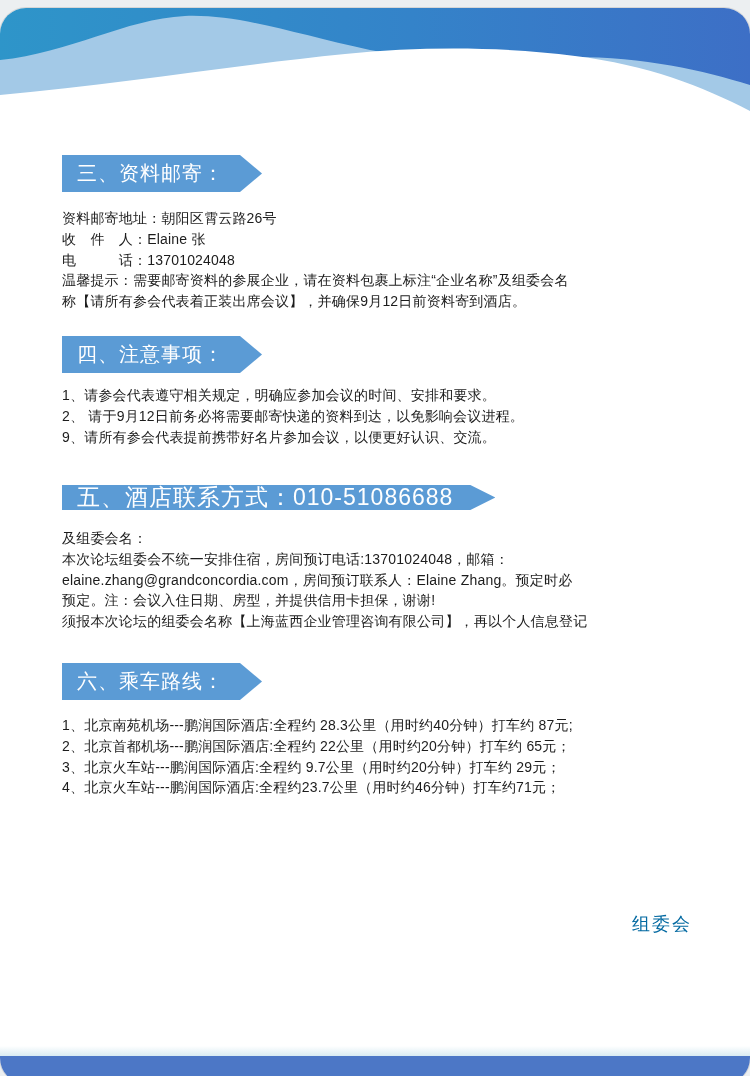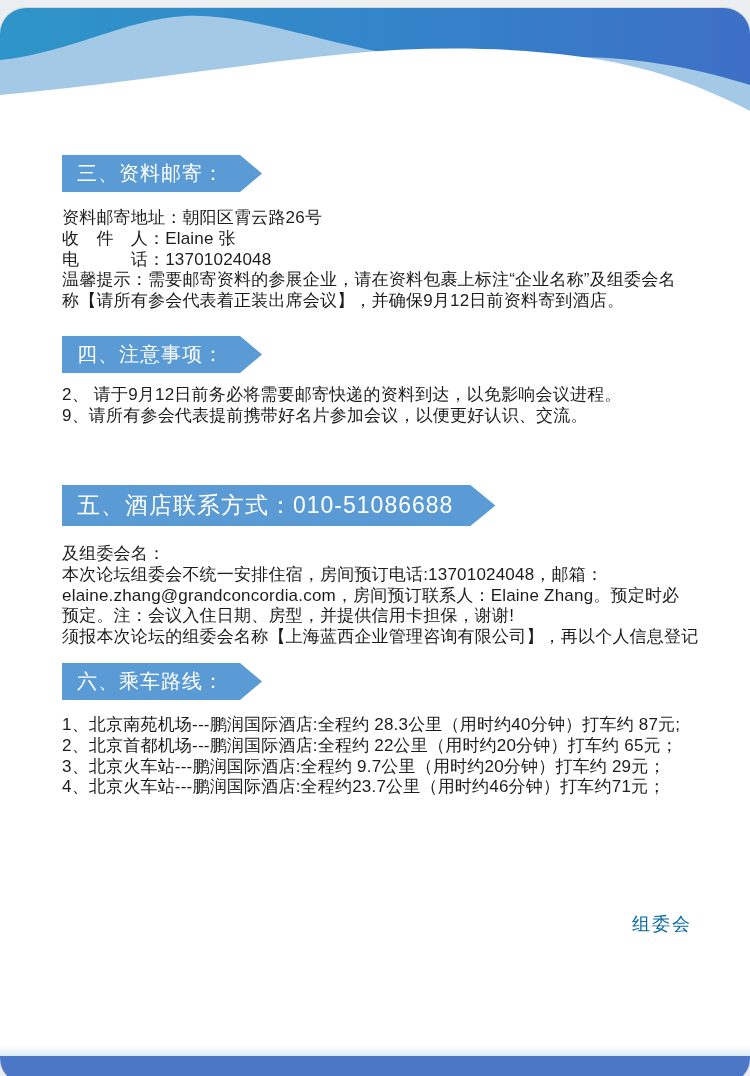--- a/index.html
+++ b/index.html
@@ -20,24 +20,24 @@
   .sec-hotel{top:477px;}
   .sec-routes{top:655px;}
   .banner{
     display:inline-flex;align-items:center;
     background:#5B9BD5;color:#ffffff;
     height:37px;padding:0 38px 0 15px;
     clip-path:polygon(0 0, calc(100% - 22px) 0, 100% 50%, calc(100% - 22px) 100%, 0 100%);
     font-size:20px;letter-spacing:1px;white-space:nowrap;
   }
   .banner.large{
-    height:41px;font-size:23px;padding-right:42px;
+    height:25px;font-size:23px;padding-right:42px;
     clip-path:polygon(0 0, calc(100% - 25px) 0, 100% 50%, calc(100% - 25px) 100%, 0 100%);
   }
-  .body{font-size:17px;line-height:20.8px;color:#1c1c1c;letter-spacing:0.2px;}
+  .body{font-size:14px;line-height:20.8px;color:#1c1c1c;letter-spacing:0.2px;}
   .sec-mailing .body{margin-top:16px;}
   .sec-notes   .body{margin-top:12px;}
   .sec-hotel   .body{margin-top:18px;}
   .sec-routes  .body{margin-top:15px;}
   .line{white-space:pre;}
   .watermark{
     position:absolute;top:904px;right:58px;
     color:#0369a1;font-size:18px;letter-spacing:2px;
   }
   .footer-tint{
@@ -80,20 +80,21 @@
         <div class="line">温馨提示：需要邮寄资料的参展企业，请在资料包裹上标注“企业名称”及组委会名</div>
         <div class="line">称【请所有参会代表着正装出席会议】，并确保9月12日前资料寄到酒店。</div>
       </div>
   </section>
 
   <section class="section sec-notes">
     <div class="banner">
       <span>四、注意事项：</span>
     </div>
     <div class="body">
+        <div class="line">1、请参会代表遵守相关规定，明确应参加会议的时间、安排和要求。</div>
         <div class="line">2、 请于9月12日前务必将需要邮寄快递的资料到达，以免影响会议进程。</div>
         <div class="line">9、请所有参会代表提前携带好名片参加会议，以便更好认识、交流。</div>
       </div>
   </section>
 
   <section class="section sec-hotel">
     <div class="banner large">
       <span>五、酒店联系方式：010-51086688</span>
     </div>
     <div class="body">

